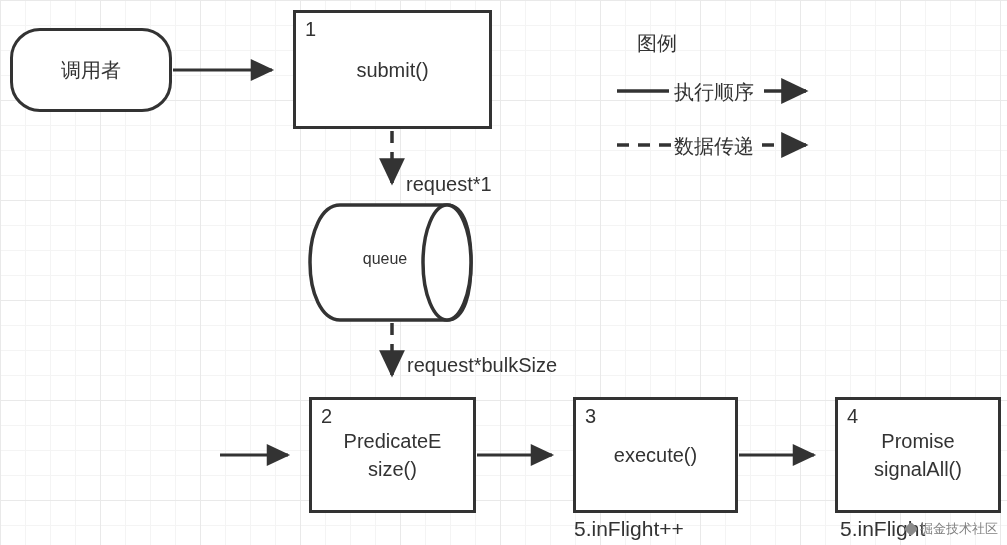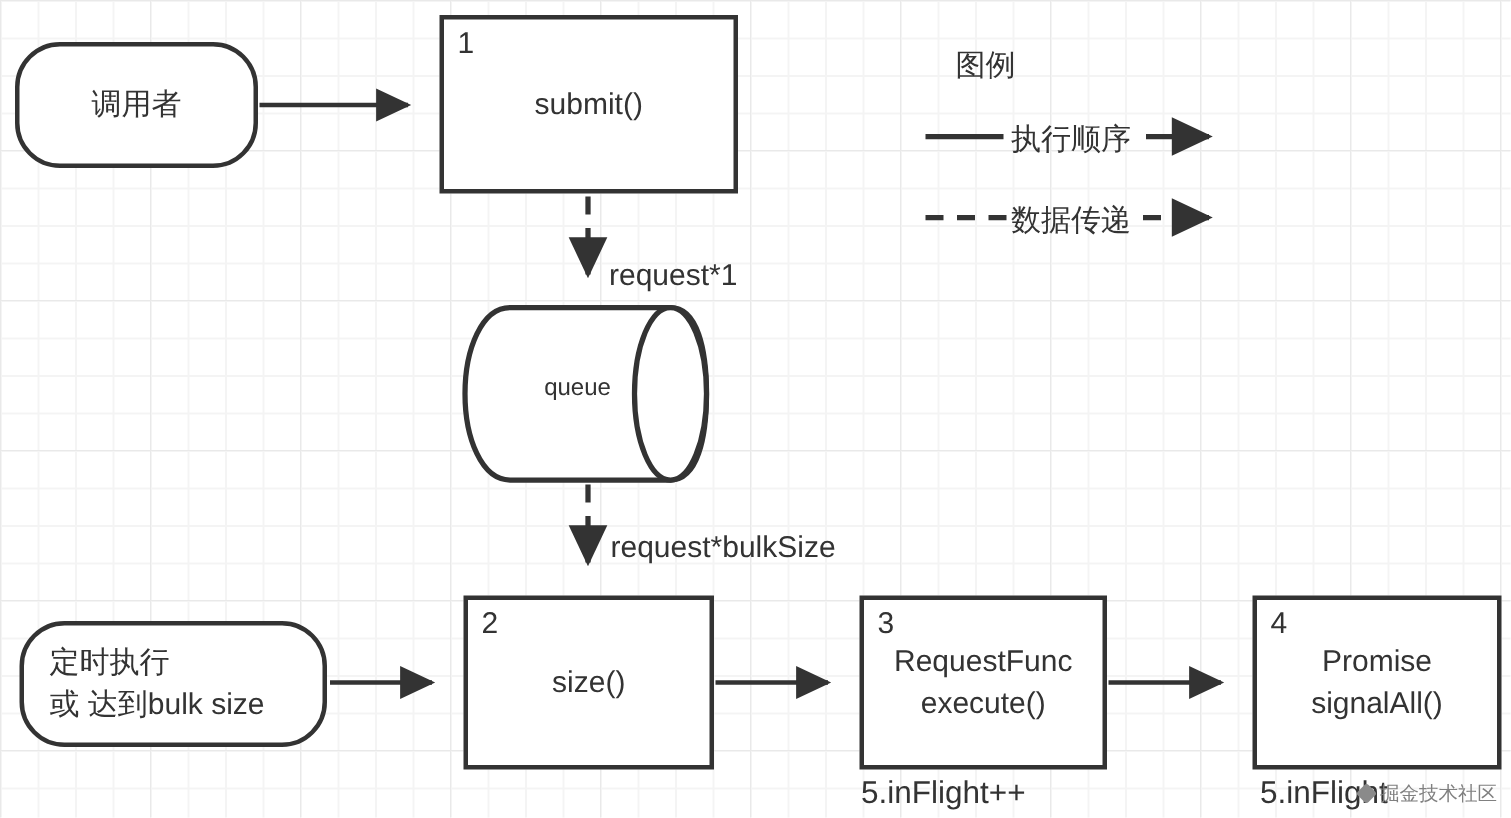--- a/index.html
+++ b/index.html
@@ -89,33 +89,29 @@
   <div class="box" style="left:293px; top:10px; width:199px; height:119px;">
     <span class="num">1</span>
     <span>submit()</span>
   </div>
 
   <div class="lbl" style="left:406px; top:152px;margin-top:20px;">request*1</div>
   <div class="lbl" style="left:407px; top:343px;margin-top:10px;">request*bulkSize</div>
 
   <div class="queue-label" style="left:340px; top:250px; width:90px; text-align:center;">queue</div>
 
-  <div class="rounded left" style="left:13px; top:414px; width:205px; height:84px;">
-    <span>定时执行</span>
-    <span>或 达到bulk size</span>
-  </div>
 
   <div class="box" style="left:309px; top:397px; width:167px; height:116px;">
     <span class="num">2</span>
+    <span>PredicateE</span>
     <span>size()</span>
   </div>
 
   <div class="box" style="left:573px; top:397px; width:165px; height:116px;">
     <span class="num">3</span>
-    <span>RequestFunc</span>
     <span>execute()</span>
   </div>
   <div class="note" style="left:574px; top:517px;">5.inFlight++</div>
 
   <div class="box" style="left:835px; top:397px; width:166px; height:116px;">
     <span class="num">4</span>
     <span>Promise</span>
     <span>signalAll()</span>
   </div>
   <div class="note" style="left:840px; top:517px;">5.inFlight</div>

